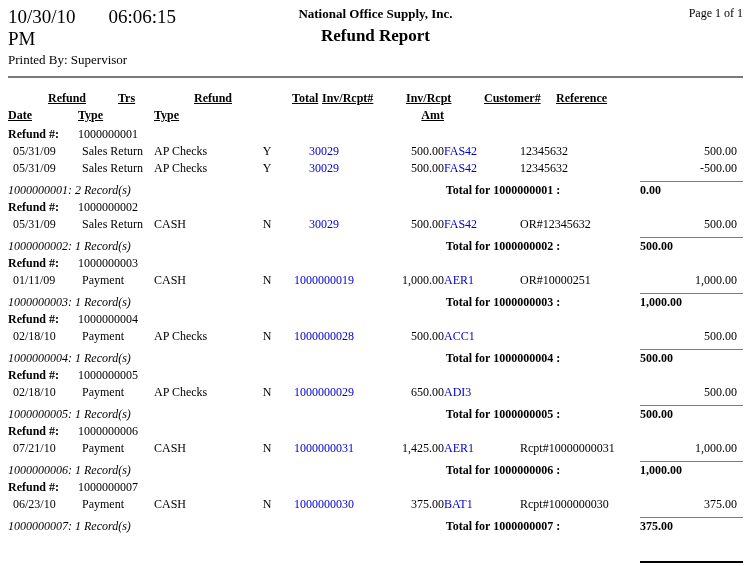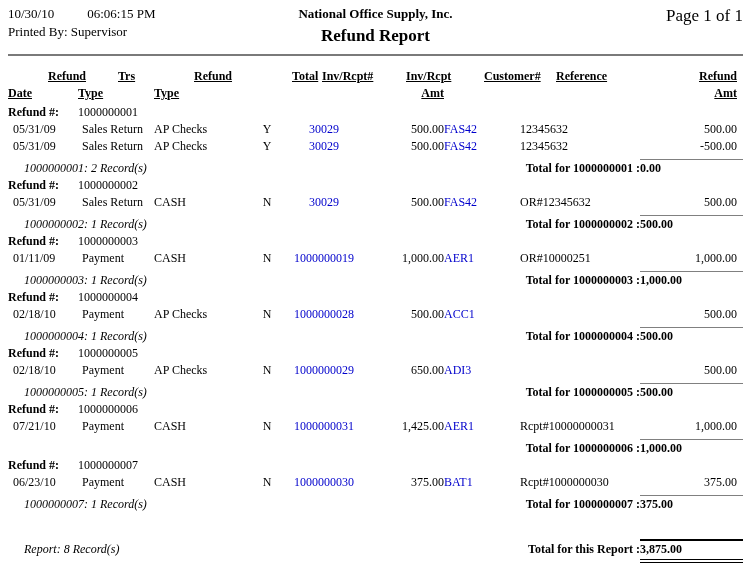--- a/index.html
+++ b/index.html
@@ -4,27 +4,27 @@
 <style>
   html,body { margin:0; padding:0; }
   body {
     width:751px; height:566px; background:#ffffff; color:#000;
     font-family:"Liberation Serif", serif; font-size:12px; overflow:hidden;
   }
   .report { padding:6px 8px 0 8px; }
 
   
   .meta-grid { display:grid; grid-template-columns:180px 1fr 180px; }
-  .meta-line1 { font-size:13px; }
+  .meta-line1 { font-size:19px; }
   .meta-time { margin-left:33px; }
   .printed-by { font-size:13px; margin-top:2px; }
   .meta-center { text-align:center; }
   .company { font-size:13px; font-weight:bold; }
   .title { font-size:17px; font-weight:bold; margin-top:4px; }
-  .meta-right { text-align:right; font-size:17px; }
+  .meta-right { text-align:right; font-size:12px; }
   .rule { border-top:2px solid #7a7a7a; margin-top:8px; }
 
   
   .row {
     display:grid;
     grid-template-columns:70px 76px 98px 30px 84px 78px 72px 124px 103px;
     line-height:17px; align-items:baseline;
   }
   .colhead { margin-top:12px; font-weight:bold; margin-bottom:2px; }
   .colhead .h { text-decoration:underline;margin-left:40px; }
@@ -41,22 +41,22 @@
   .c-cust { padding-left:0; color:var(--link); }
   .c-ref { padding-left:4px; }
   .c-amt { text-align:right; padding-right:6px; }
   .c-inv, .c-cust { cursor:pointer; }
 
   .ghead { }
   .g-label { font-weight:bold; }
   .g-val { grid-column:2 / span 3; }
 
   .totalrow { margin-top:4px; }
-  .gt-count { grid-column:1 / span 5; font-style:italic;margin-left:16px; }
-  .gt-label { grid-column:6 / span 3; text-align:right; font-weight:bold; }
+  .gt-count { grid-column:1 / span 5; font-style:italic; }
+  .gt-label { grid-column:6 / span 3; text-align:center; font-weight:bold; }
   .gt-amount {
     grid-column:9; text-align:left; padding-right:6px; font-weight:bold;
     border-top:1px solid #808080;
   }
   .footer-row { margin-top:26px; }
   .footer-row .gt-amount {
     border-top:2px solid #000;
     border-bottom:4px double #000;
     padding-bottom:1px;
   }
@@ -84,21 +84,20 @@
 
   <div class="row colhead" id="colhead">
       <div class="h-date"><span class="h">Refund Date</span></div>
       <div class="h-trs"><span class="h">Trs Type</span></div>
       <div class="h-rtype"><span class="h">Refund Type</span></div>
       <div class="h-void"><span class="h">Total</span></div>
       <div class="h-inv"><span class="h">Inv/Rcpt#</span></div>
       <div class="h-invamt"><span class="h">Inv/Rcpt Amt</span></div>
       <div class="h-cust"><span class="h">Customer#</span></div>
       <div class="h-ref"><span class="h">Reference</span></div>
-      <div class="h-amt"><span class="h">Refund Amt</span></div>
     </div>
 
   <main id="groups">
       <section>
         <div class="row ghead">
           <div class="g-label">Refund #:</div>
           <div class="g-val">1000000001</div>
         </div>
         <div class="row datarow">
           <div class="c-date">05/31/09</div>
@@ -226,20 +225,21 @@
           <div class="c-trs">Payment</div>
           <div class="c-rtype">CASH</div>
           <div class="c-void">N</div>
           <div class="c-inv">1000000031</div>
           <div class="c-invamt">1,425.00</div>
           <div class="c-cust">AER1</div>
           <div class="c-ref">Rcpt#10000000031</div>
           <div class="c-amt">1,000.00</div>
         </div>
         <div class="row totalrow">
+          <div class="gt-count">1000000006: 1 Record(s)</div>
           <div class="gt-label">Total for 1000000006 :</div>
           <div class="gt-amount">1,000.00</div>
         </div>
       </section>
       <section>
         <div class="row ghead">
           <div class="g-label">Refund #:</div>
           <div class="g-val">1000000007</div>
         </div>
         <div class="row datarow">

